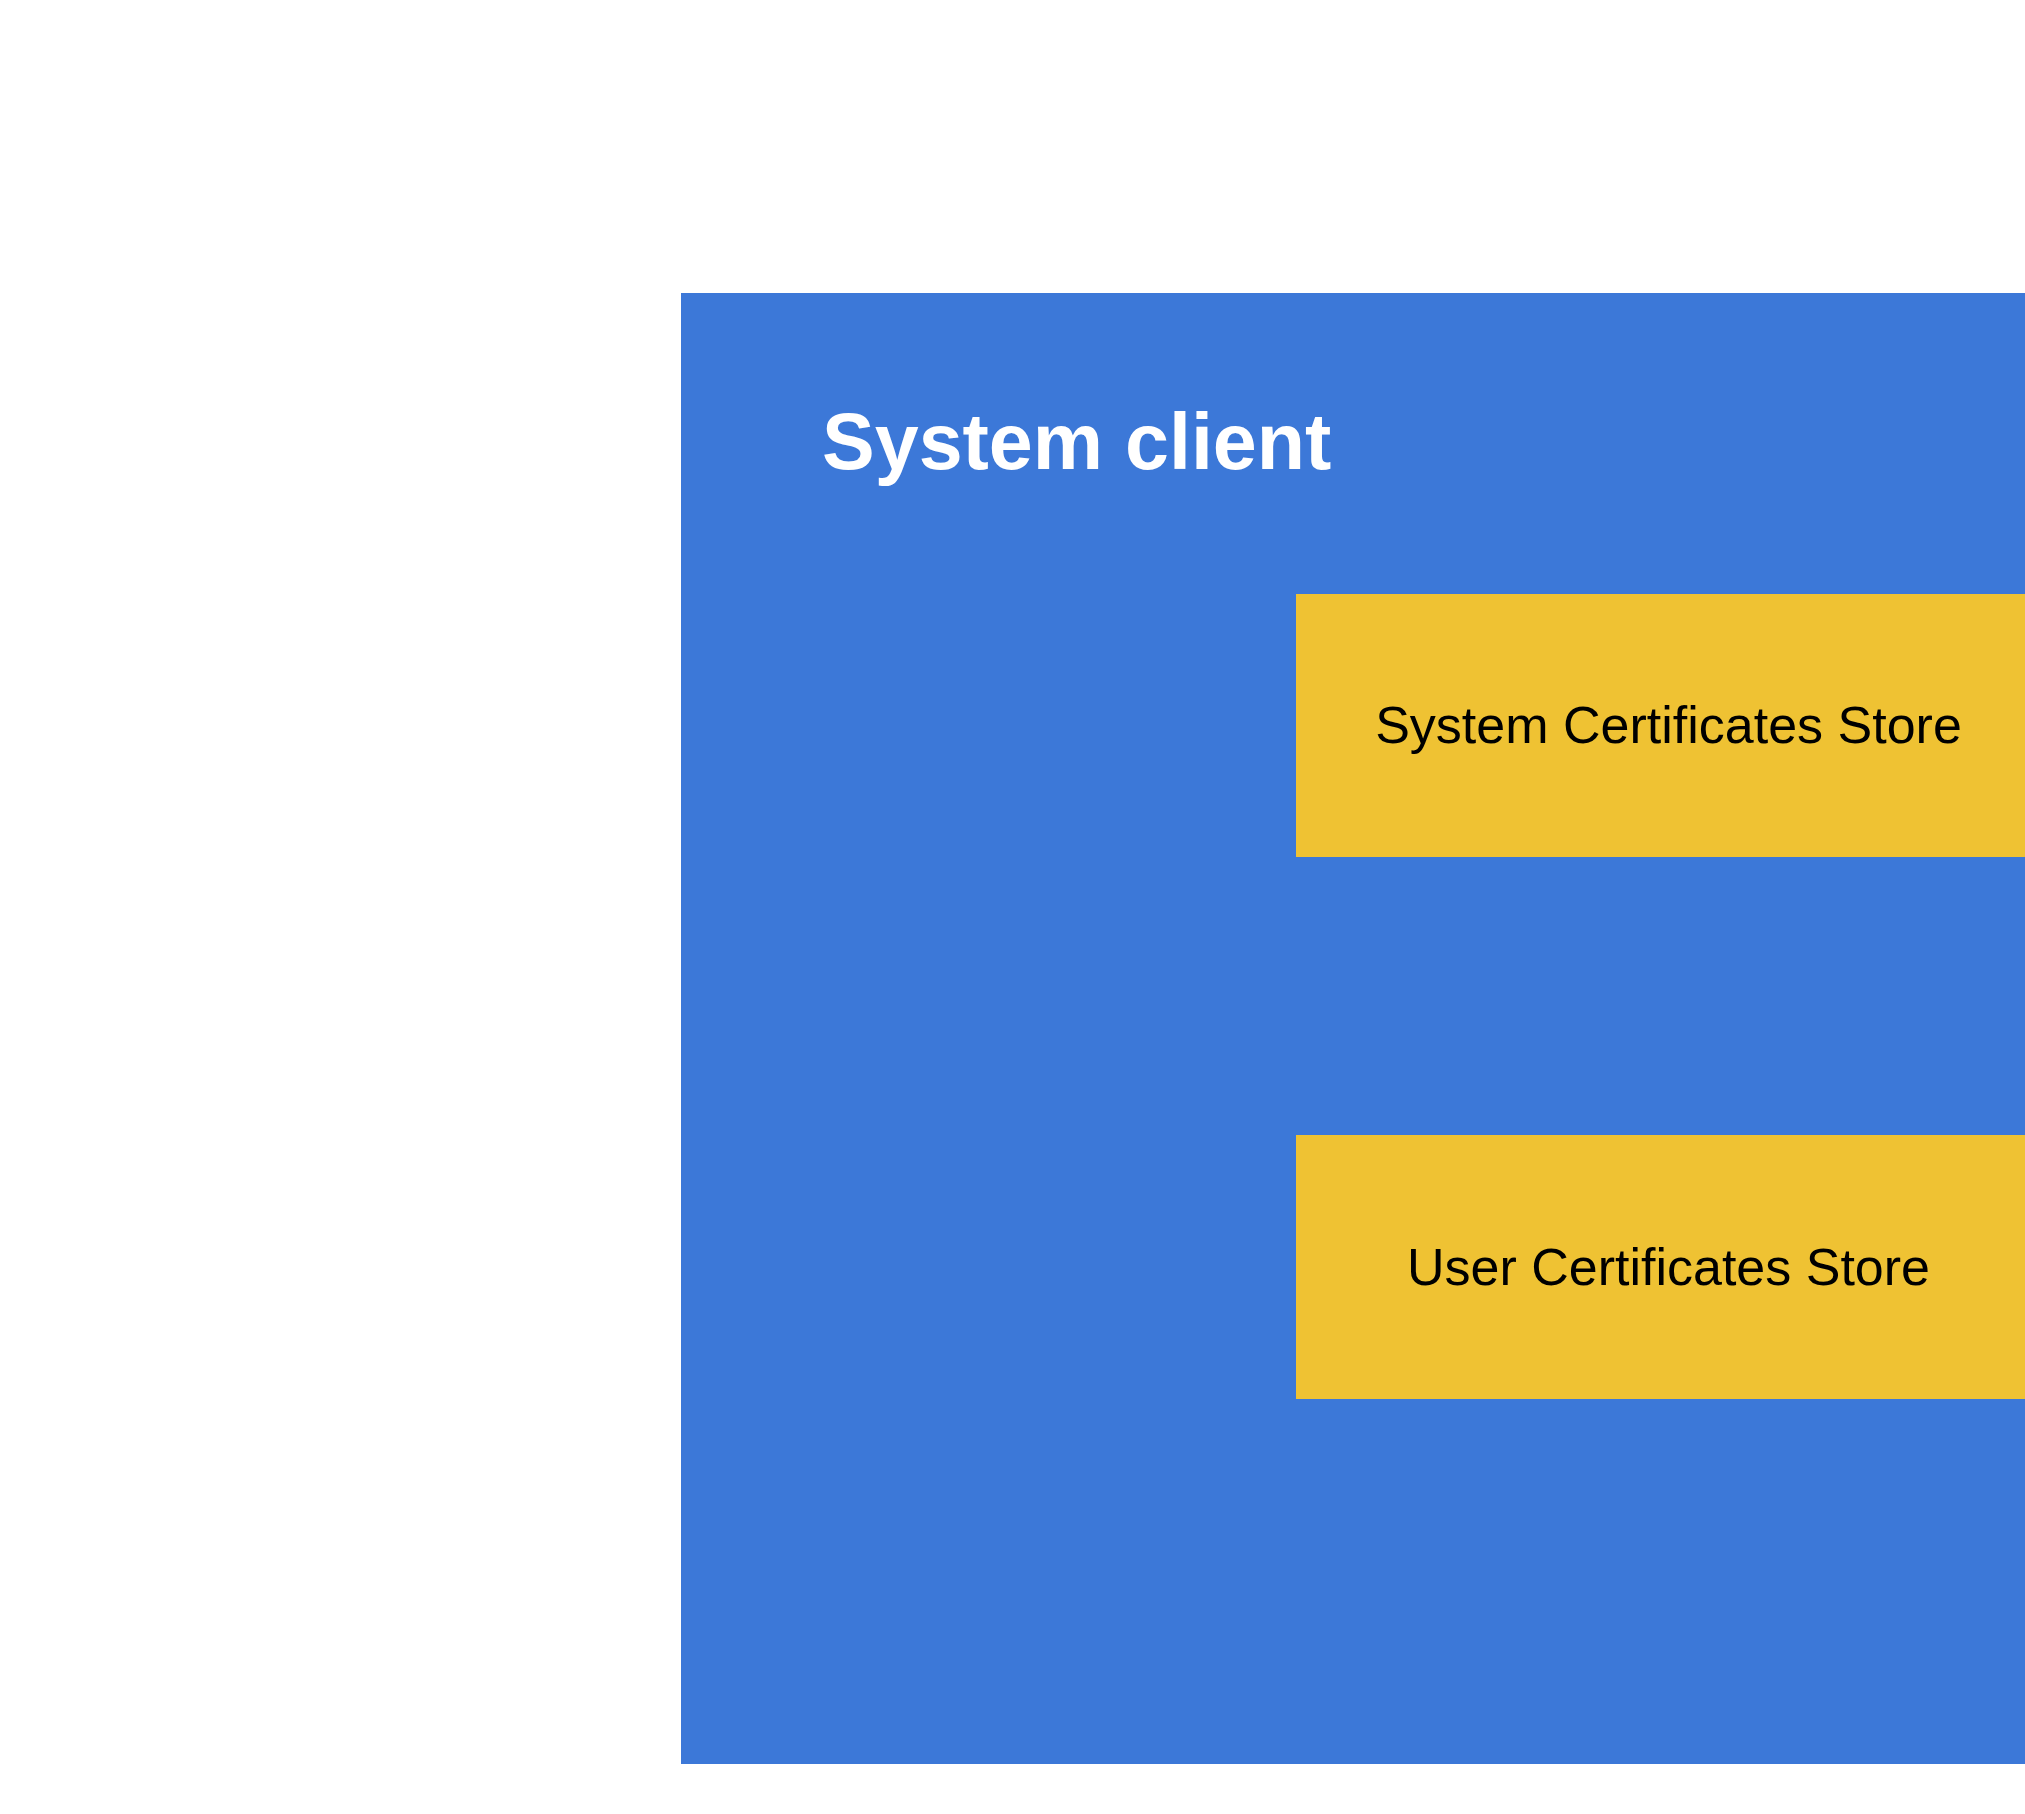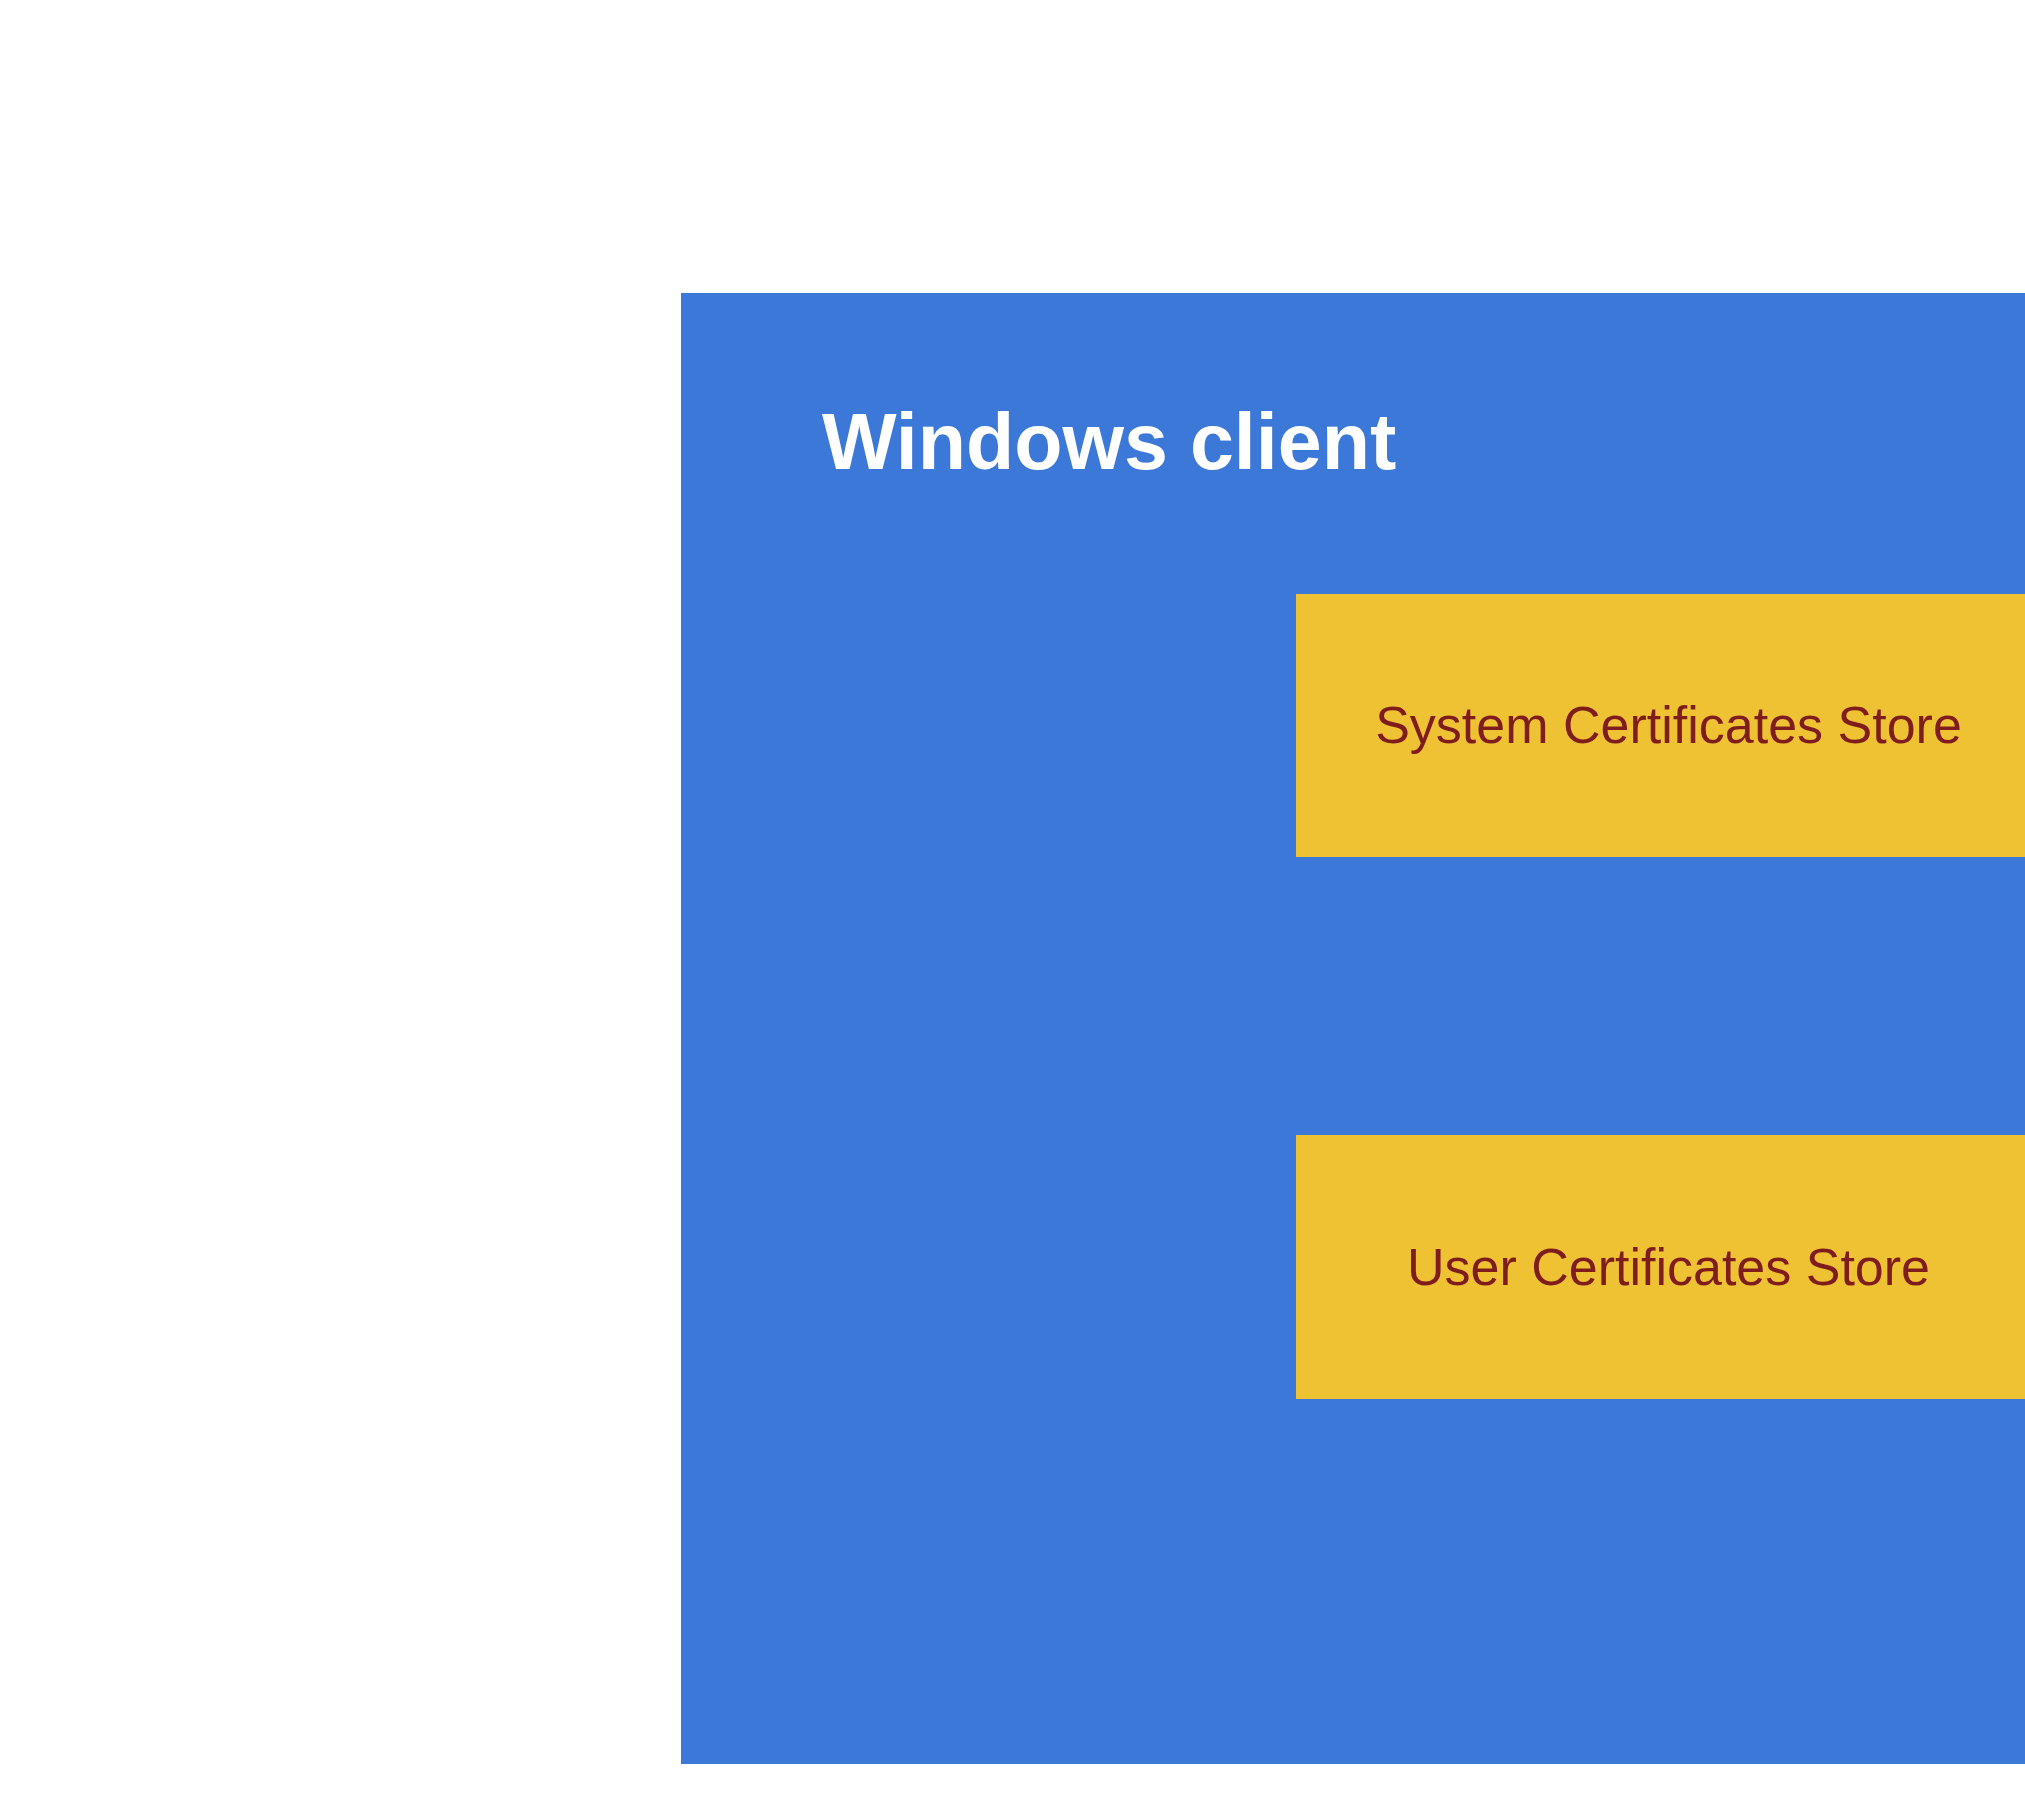--- a/index.html
+++ b/index.html
@@ -42,32 +42,32 @@
     background: #efc233;
     display: flex;
     align-items: center;
     justify-content: center;
   }
   .store-box.system { top: 301px;  height: 263px; }
   .store-box.user   { top: 842px; height: 264px; }
   .store-label {
     font-size: 52px;
     line-height: 1.2;
-    color: #7f1d1d;
+    color: #000000;
     white-space: pre;
     text-align: center;
   }
 </style>
 </head>
 <body>
 
 <div class="canvas">
 
   <div class="windows-client">
-    <div class="wc-title">Windows client</div>
+    <div class="wc-title">System client</div>
 
     <div class="store-box system">
       <span class="store-label">System Certificates Store</span>
     </div>
 
     <div class="store-box user">
       <span class="store-label">User Certificates Store</span>
     </div>
   </div>
 

